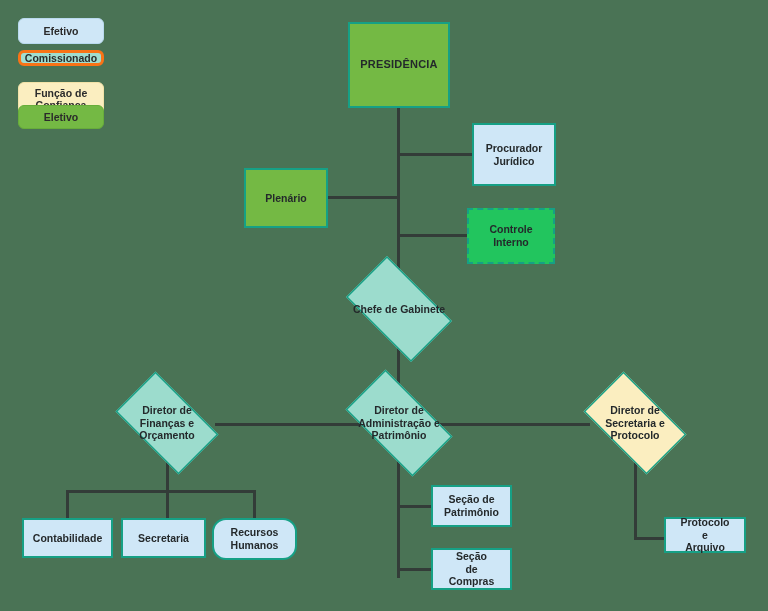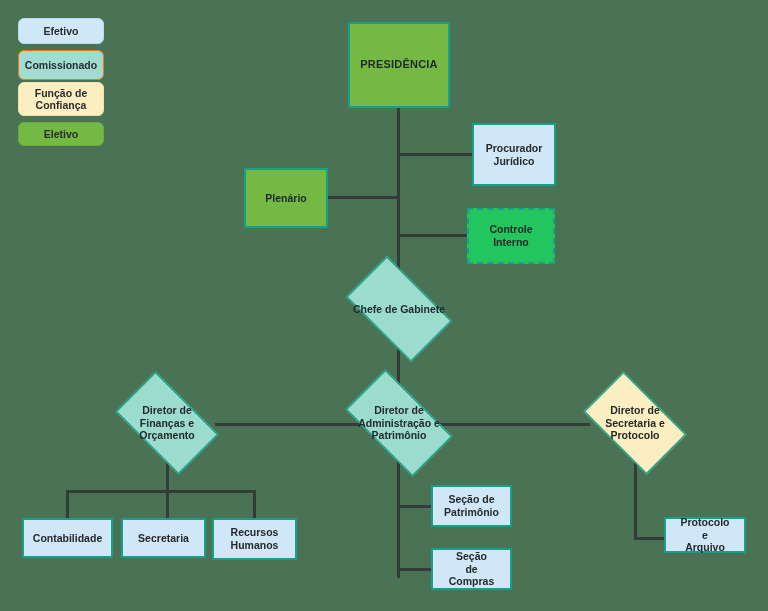--- a/index.html
+++ b/index.html
@@ -33,23 +33,23 @@
     display: flex;
     align-items: center;
     justify-content: center;
     text-align: center;
     font-size: 10.5px;
     font-weight: bold;
     color: #2b2b2b;
     line-height: 1.18;
   }
   .lg-efetivo      { top: 18px;  height: 26px; background: #cfe7f7; border: 1px solid #b9d9ee; }
-  .lg-comissionado { top: 50px;  height: 30px; background: #a0ddd0; border: 1px solid #f97316; }
+  .lg-comissionado { top: 50px;  height: 16px; background: #a0ddd0; border: 3px solid #f97316; }
   .lg-funcao       { top: 82px;  height: 34px; background: #fbeec0; border: 1px solid #f2e2a8; }
-  .lg-eletivo      { top: 122px; height: 24px; background: #74b944; border: 1px solid #67ad3a; }
+  .lg-eletivo      { top: 105px; height: 24px; background: #74b944; border: 1px solid #67ad3a; }
 
   
   .node {
     position: absolute;
     box-sizing: border-box;
     display: flex;
     align-items: center;
     justify-content: center;
     text-align: center;
     font-size: 10.5px;
@@ -161,21 +161,21 @@
     <div class="shape"></div>
     <div class="dlabel">Diretor de
 Secretaria e
 Protocolo</div>
   </div>
 
   <div class="node blue" style="left:22px; top:518px; width:91px; height:40px;">Contabilidade</div>
 
   <div class="node blue" style="left:121px; top:518px; width:85px; height:40px;">Secretaria</div>
 
-  <div class="node blue" style="left:212px; top:518px; width:85px; height:42px; white-space:pre-line;">Recursos
+  <div class="node blue" style="left:212px; top:518px; width:85px; height:42px; white-space:pre-line;border-radius:14px;">Recursos
 Humanos</div>
 
   <div class="node blue" style="left:431px; top:485px; width:81px; height:42px; white-space:pre-line;">Seção de
 Patrimônio</div>
 
   <div class="node blue" style="left:431px; top:548px; width:81px; height:42px; white-space:pre-line;">Seção de
 Compras</div>
 
   <div class="node blue" style="left:664px; top:517px; width:82px; height:36px; white-space:pre-line;">Protocolo e
 Arquivo</div>

